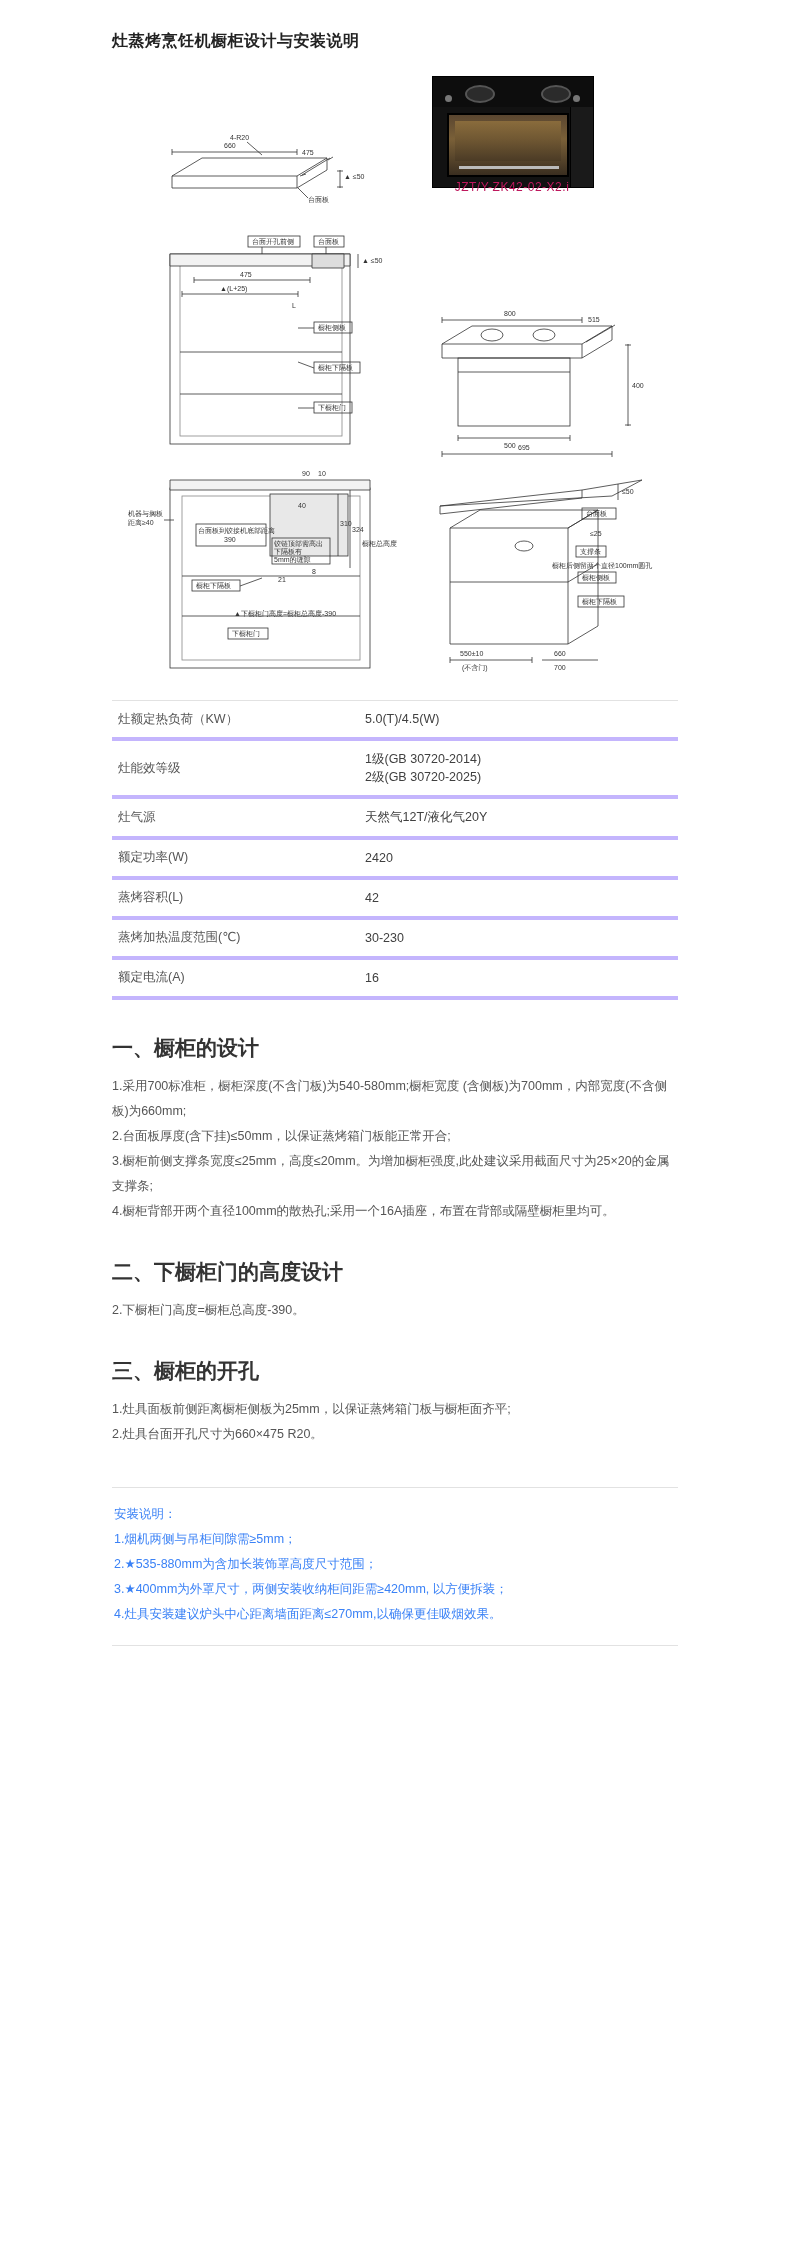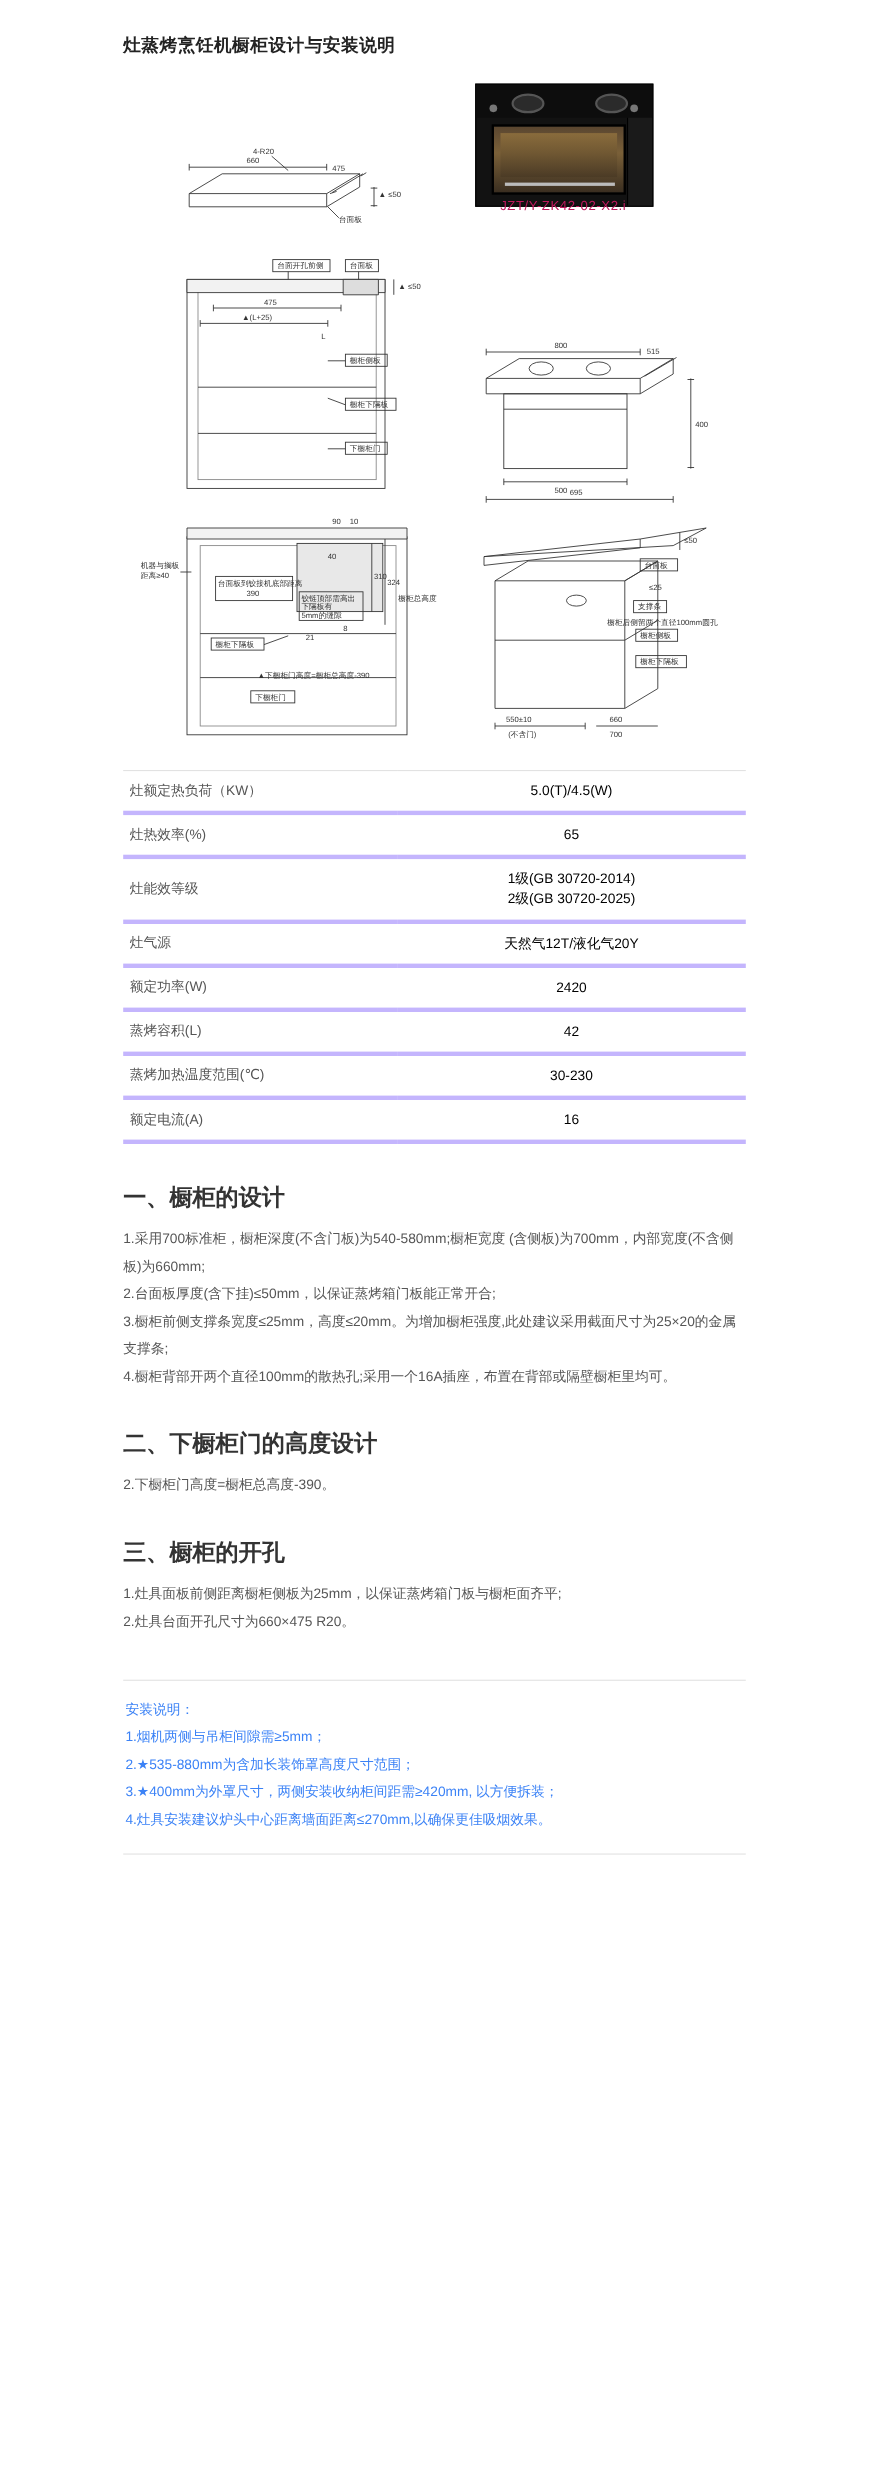--- a/index.html
+++ b/index.html
@@ -47,21 +47,21 @@
     font-size:12px;color:#be185d;letter-spacing:0.5px;
   }
 
   
   .spec-wrap{margin-top:24px;}
   table.spec{width:100%;border-collapse:collapse;font-size:12.5px;color:#555;}
   table.spec tr{border-bottom:4px solid #c4b5fd;}
   table.spec tr:first-child{border-top:1px solid #e2e2e2;}
   table.spec td{padding:9px 4px;vertical-align:middle;}
   table.spec td.k{width:44%;padding-left:6px;color:#555;}
-  table.spec td.v{text-align:center;color:#000000;}
+  table.spec td.v{color:#404040;}
   table.spec td.v .ml{display:block;line-height:1.45;}
 
   
   h2.sec{
     font-size:21px;color:#333;font-weight:bold;margin:34px 0 12px 0;
   }
   ol.lst{margin:0;padding:0;list-style:none;}
   ol.lst li{
     font-size:12.5px;color:#555;line-height:2.0;text-indent:0;
     padding-left:0;
@@ -269,26 +269,20 @@
     <div class="spec-wrap">
       <table class="spec">
         <tbody>
           <tr>
             <td class="k">灶额定热负荷（KW）</td>
             <td class="v">
                 <span class="ml">5.0(T)/4.5(W)</span>
               </td>
           </tr>
           <tr>
-            <td class="k">灶热效率(%)</td>
-            <td class="v">
-                <span class="ml">65</span>
-              </td>
-          </tr>
-          <tr>
             <td class="k">灶能效等级</td>
             <td class="v">
               <span class="ml">1级(GB 30720-2014)</span>
               <span class="ml">2级(GB 30720-2025)</span>
             </td>
           </tr>
           <tr>
             <td class="k">灶气源</td>
             <td class="v">
                 <span class="ml">天然气12T/液化气20Y</span>

